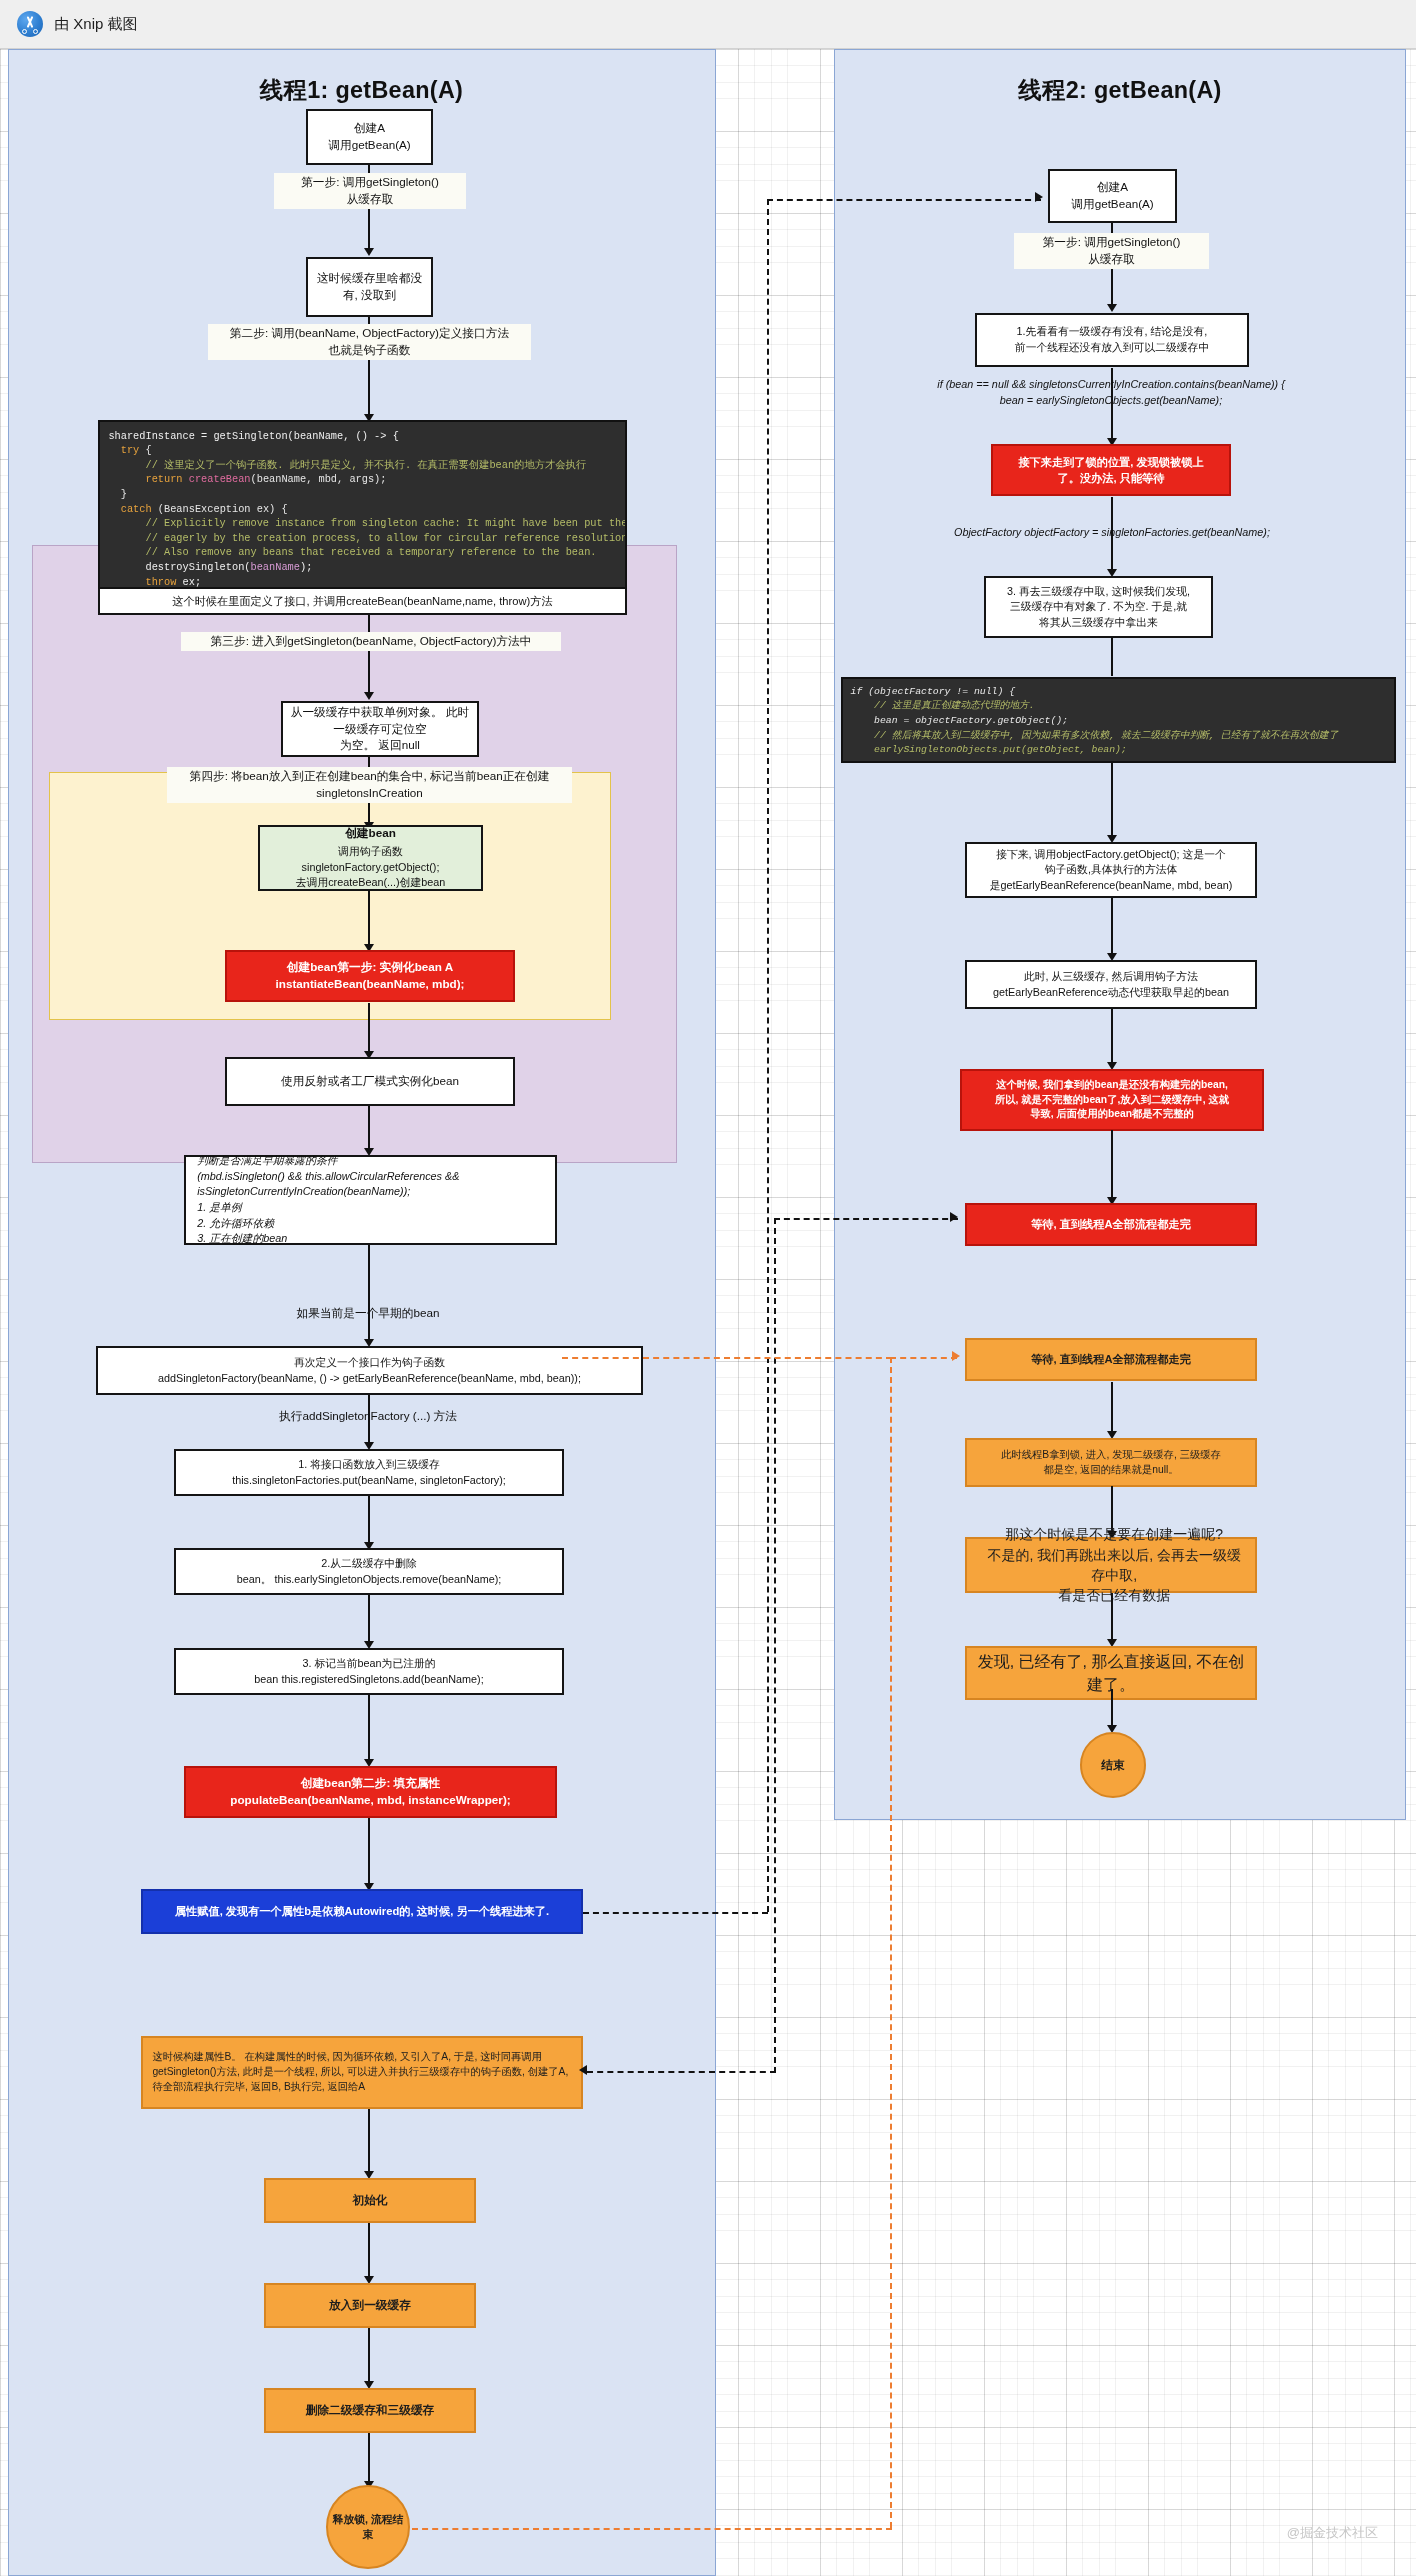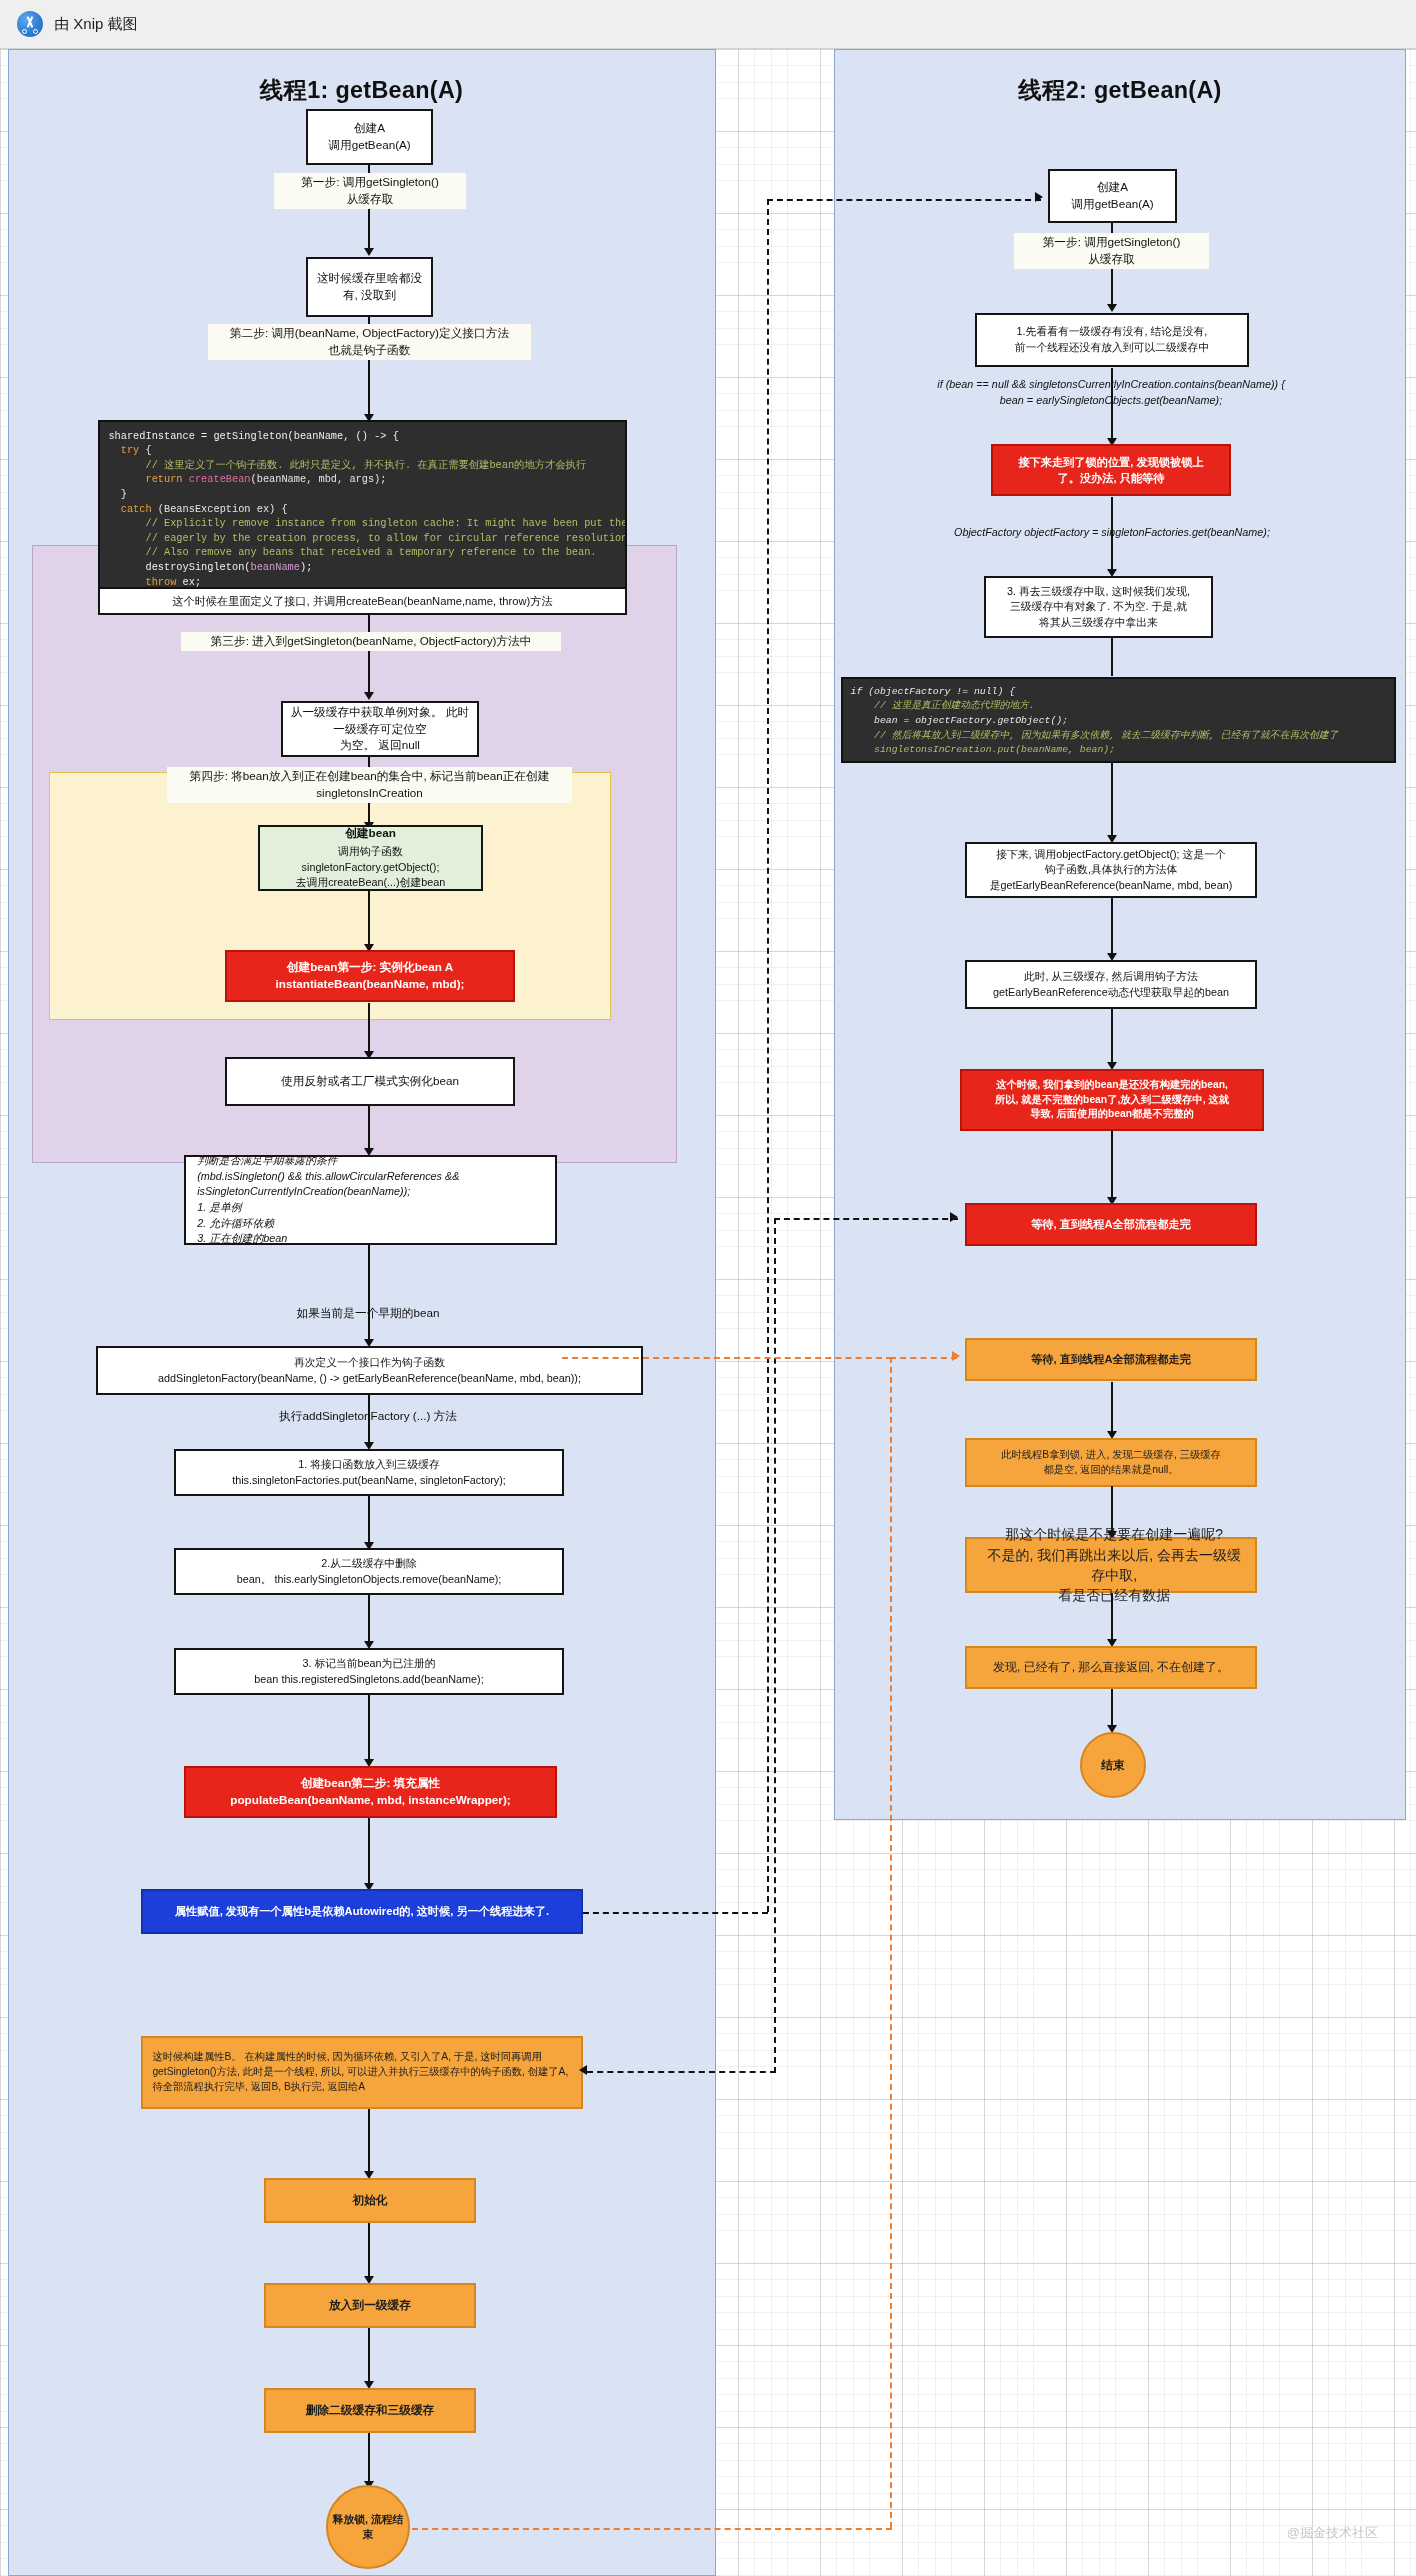--- a/index.html
+++ b/index.html
@@ -300,21 +300,21 @@
 
   <div class="node plain" style="left:984px;top:527px;width:229px;height:62px;font-size:10.8px;">3. 再去三级缓存中取, 这时候我们发现,
 三级缓存中有对象了. 不为空. 于是,就
 将其从三级缓存中拿出来</div>
   <div class="vline" style="left:1111px;top:588px;height:39px;"></div>
 
   <div id="codeblock2"><span class="w">if (objectFactory != null) {</span>
     <span class="c">// 这里是真正创建动态代理的地方.</span>
     <span class="w">bean = objectFactory.getObject();</span>
     <span class="c">// 然后将其放入到二级缓存中, 因为如果有多次依赖, 就去二级缓存中判断, 已经有了就不在再次创建了</span>
-    <span class="c">singletonsInCreation.put(beanName, bean);</span></div>
+    <span class="c">earlySingletonObjects.put(getObject, bean);</span></div>
 
   <div class="vline" style="left:1111px;top:714px;height:75px;"></div>
   <div class="arrowdown" style="left:1107px;top:786px;"></div>
 
   <div class="node plain" style="left:965px;top:793px;width:292px;height:56px;font-size:10.8px;">接下来, 调用objectFactory.getObject(); 这是一个
 钩子函数,具体执行的方法体
 是getEarlyBeanReference(beanName, mbd, bean)</div>
   <div class="vline" style="left:1111px;top:849px;height:58px;"></div>
   <div class="arrowdown" style="left:1107px;top:904px;"></div>
 
@@ -339,21 +339,21 @@
 都是空, 返回的结果就是null。</div>
   <div class="vline" style="left:1111px;top:1437px;height:47px;"></div>
   <div class="arrowdown" style="left:1107px;top:1482px;"></div>
 
   <div class="node orange" style="left:965px;top:1488px;width:292px;height:56px;font-size:14px;font-weight:400;padding-left:14px;">那这个时候是不是要在创建一遍呢?
 不是的, 我们再跳出来以后, 会再去一级缓存中取,
 看是否已经有数据</div>
   <div class="vline" style="left:1111px;top:1544px;height:49px;"></div>
   <div class="arrowdown" style="left:1107px;top:1590px;"></div>
 
-  <div class="node orange" style="left:965px;top:1597px;width:292px;height:43px;font-size:12px;font-weight:400;">发现, 已经有了, 那么直接返回, 不在创建了。</div>
+  <div class="node orange" style="left:965px;top:1597px;width:292px;height:54px;font-size:16px;font-weight:400;">发现, 已经有了, 那么直接返回, 不在创建了。</div>
   <div class="vline" style="left:1111px;top:1640px;height:39px;"></div>
   <div class="arrowdown" style="left:1107px;top:1676px;"></div>
 
   <div class="circle" style="left:1080px;top:1683px;width:66px;height:66px;font-size:11.7px;">结束</div>
 
   <div class="dash-h" style="left:583px;top:1863px;width:185px;"></div>
   <div class="dash-v" style="left:767px;top:150px;height:1713px;"></div>
   <div class="dash-h" style="left:767px;top:150px;width:274px;"></div>
   <div class="arrowright" style="left:1035px;top:143px;"></div>
 

